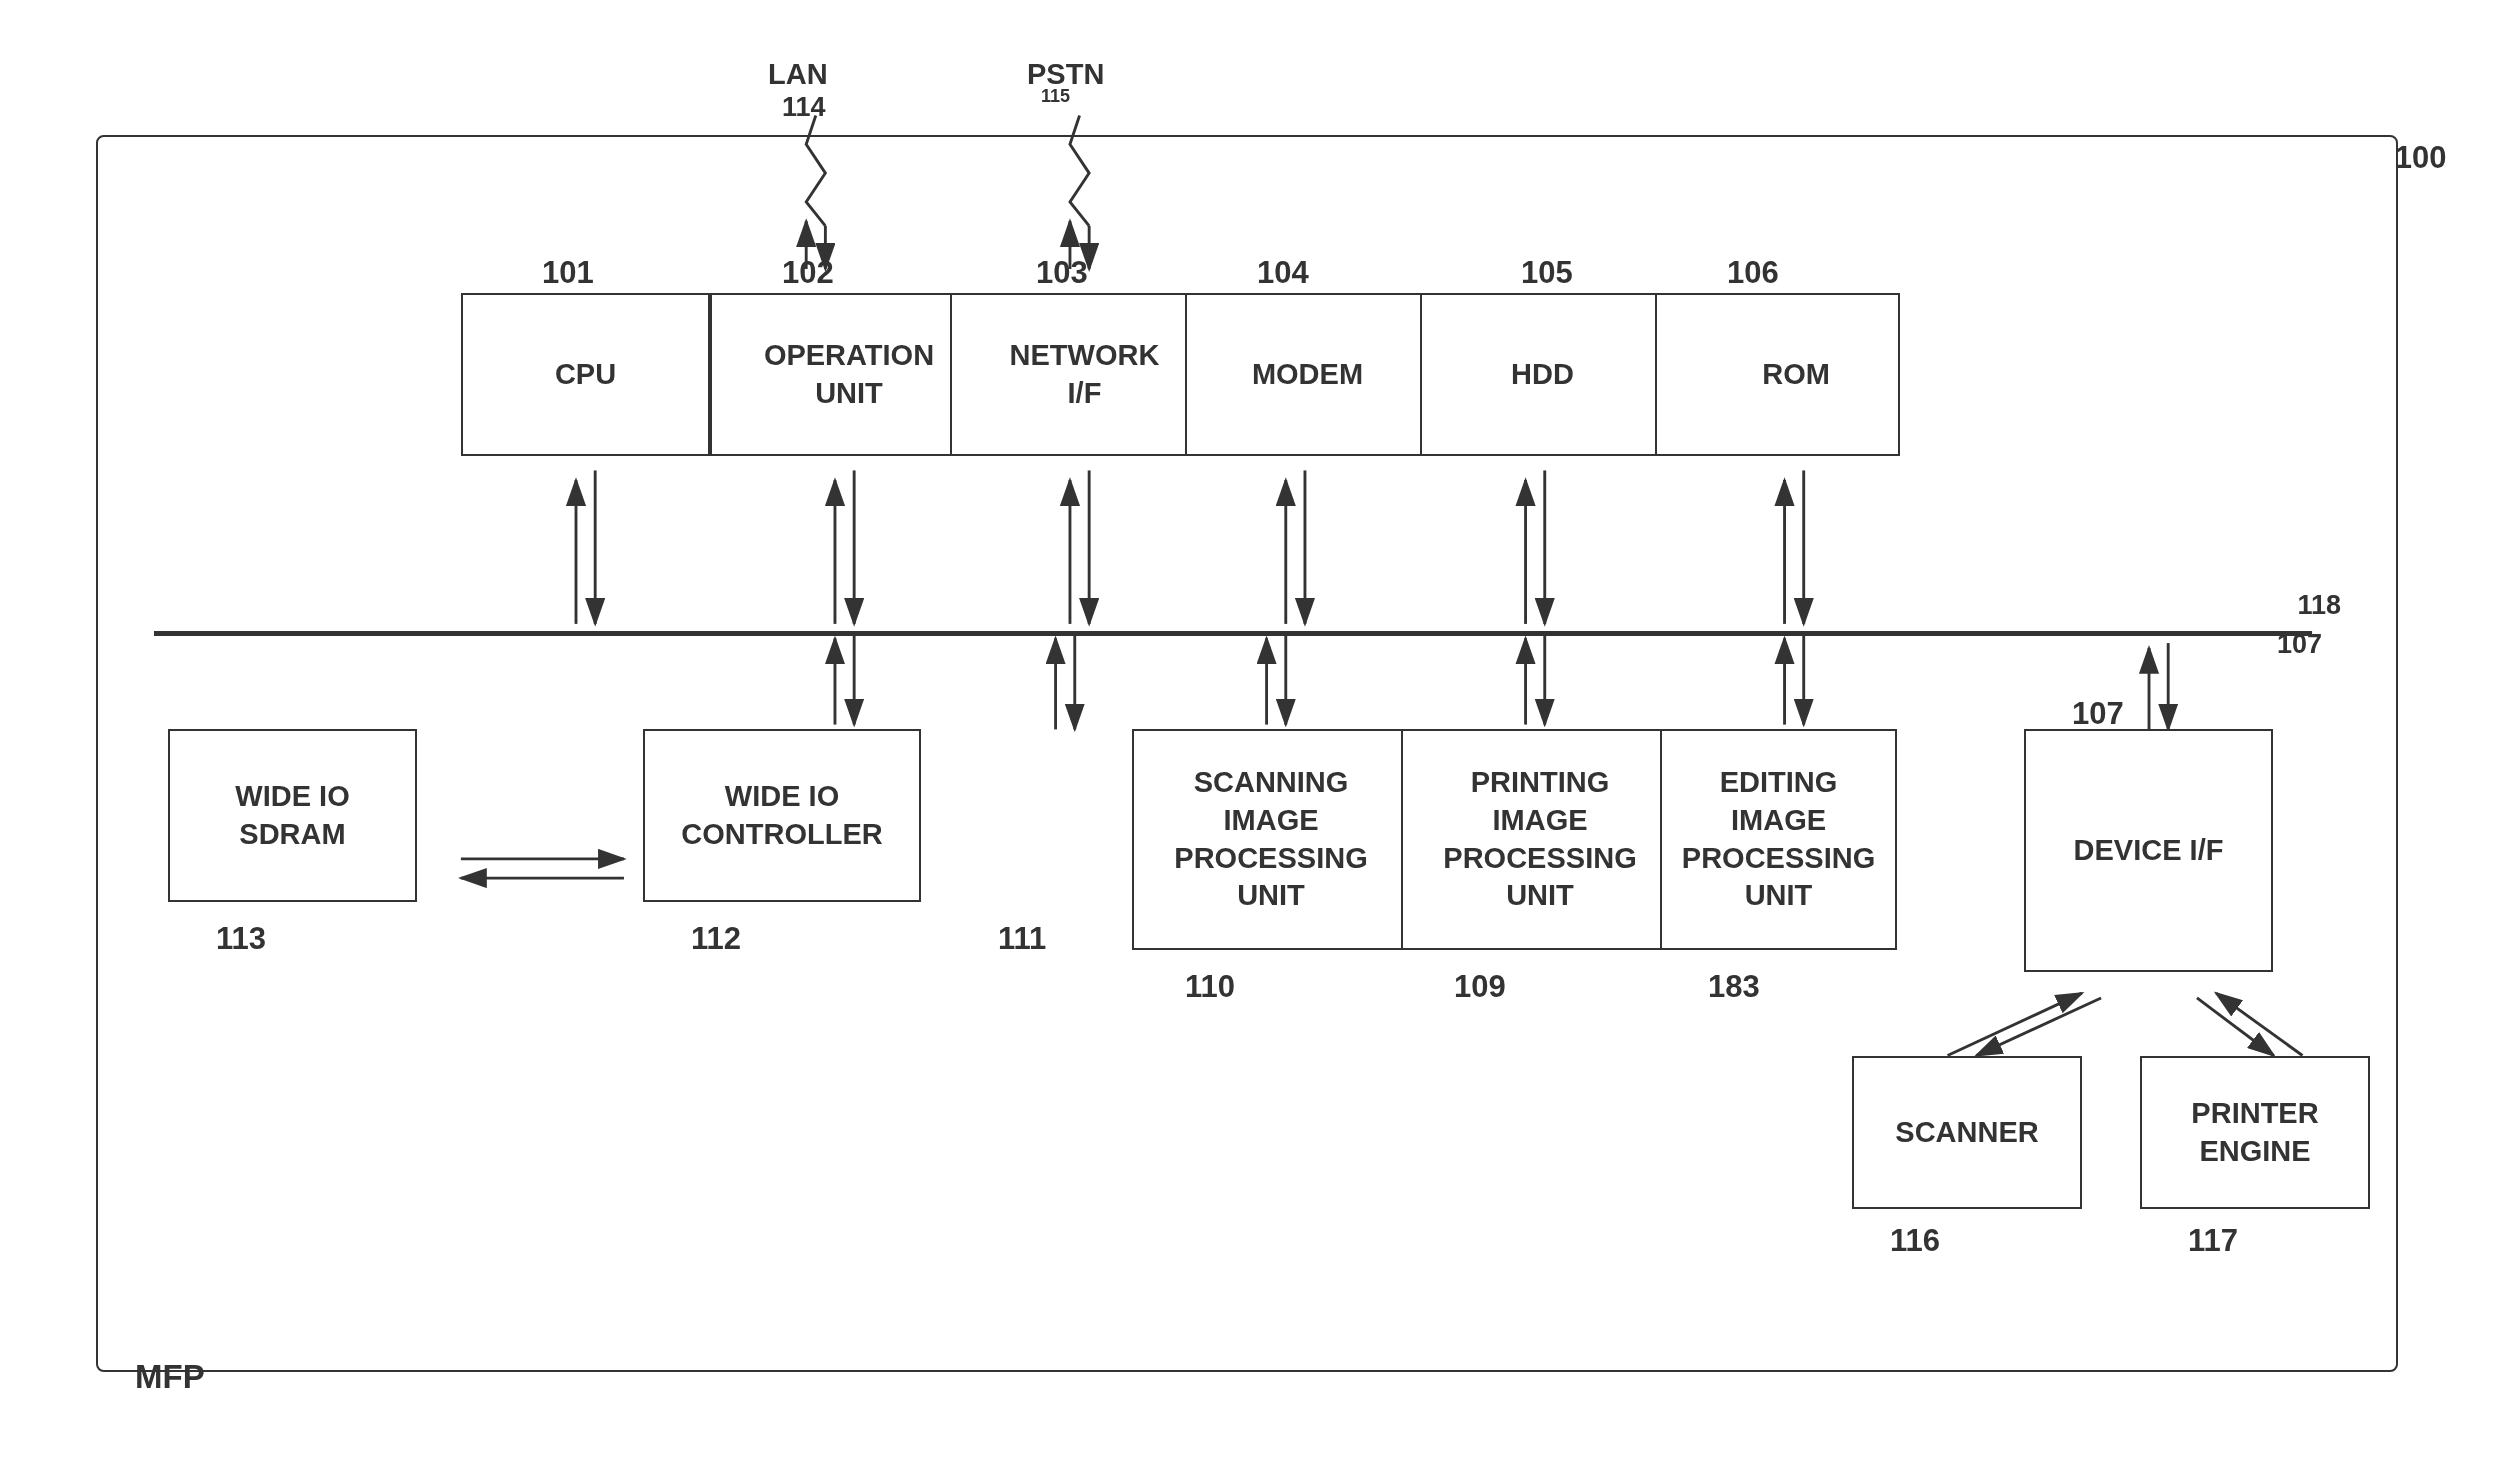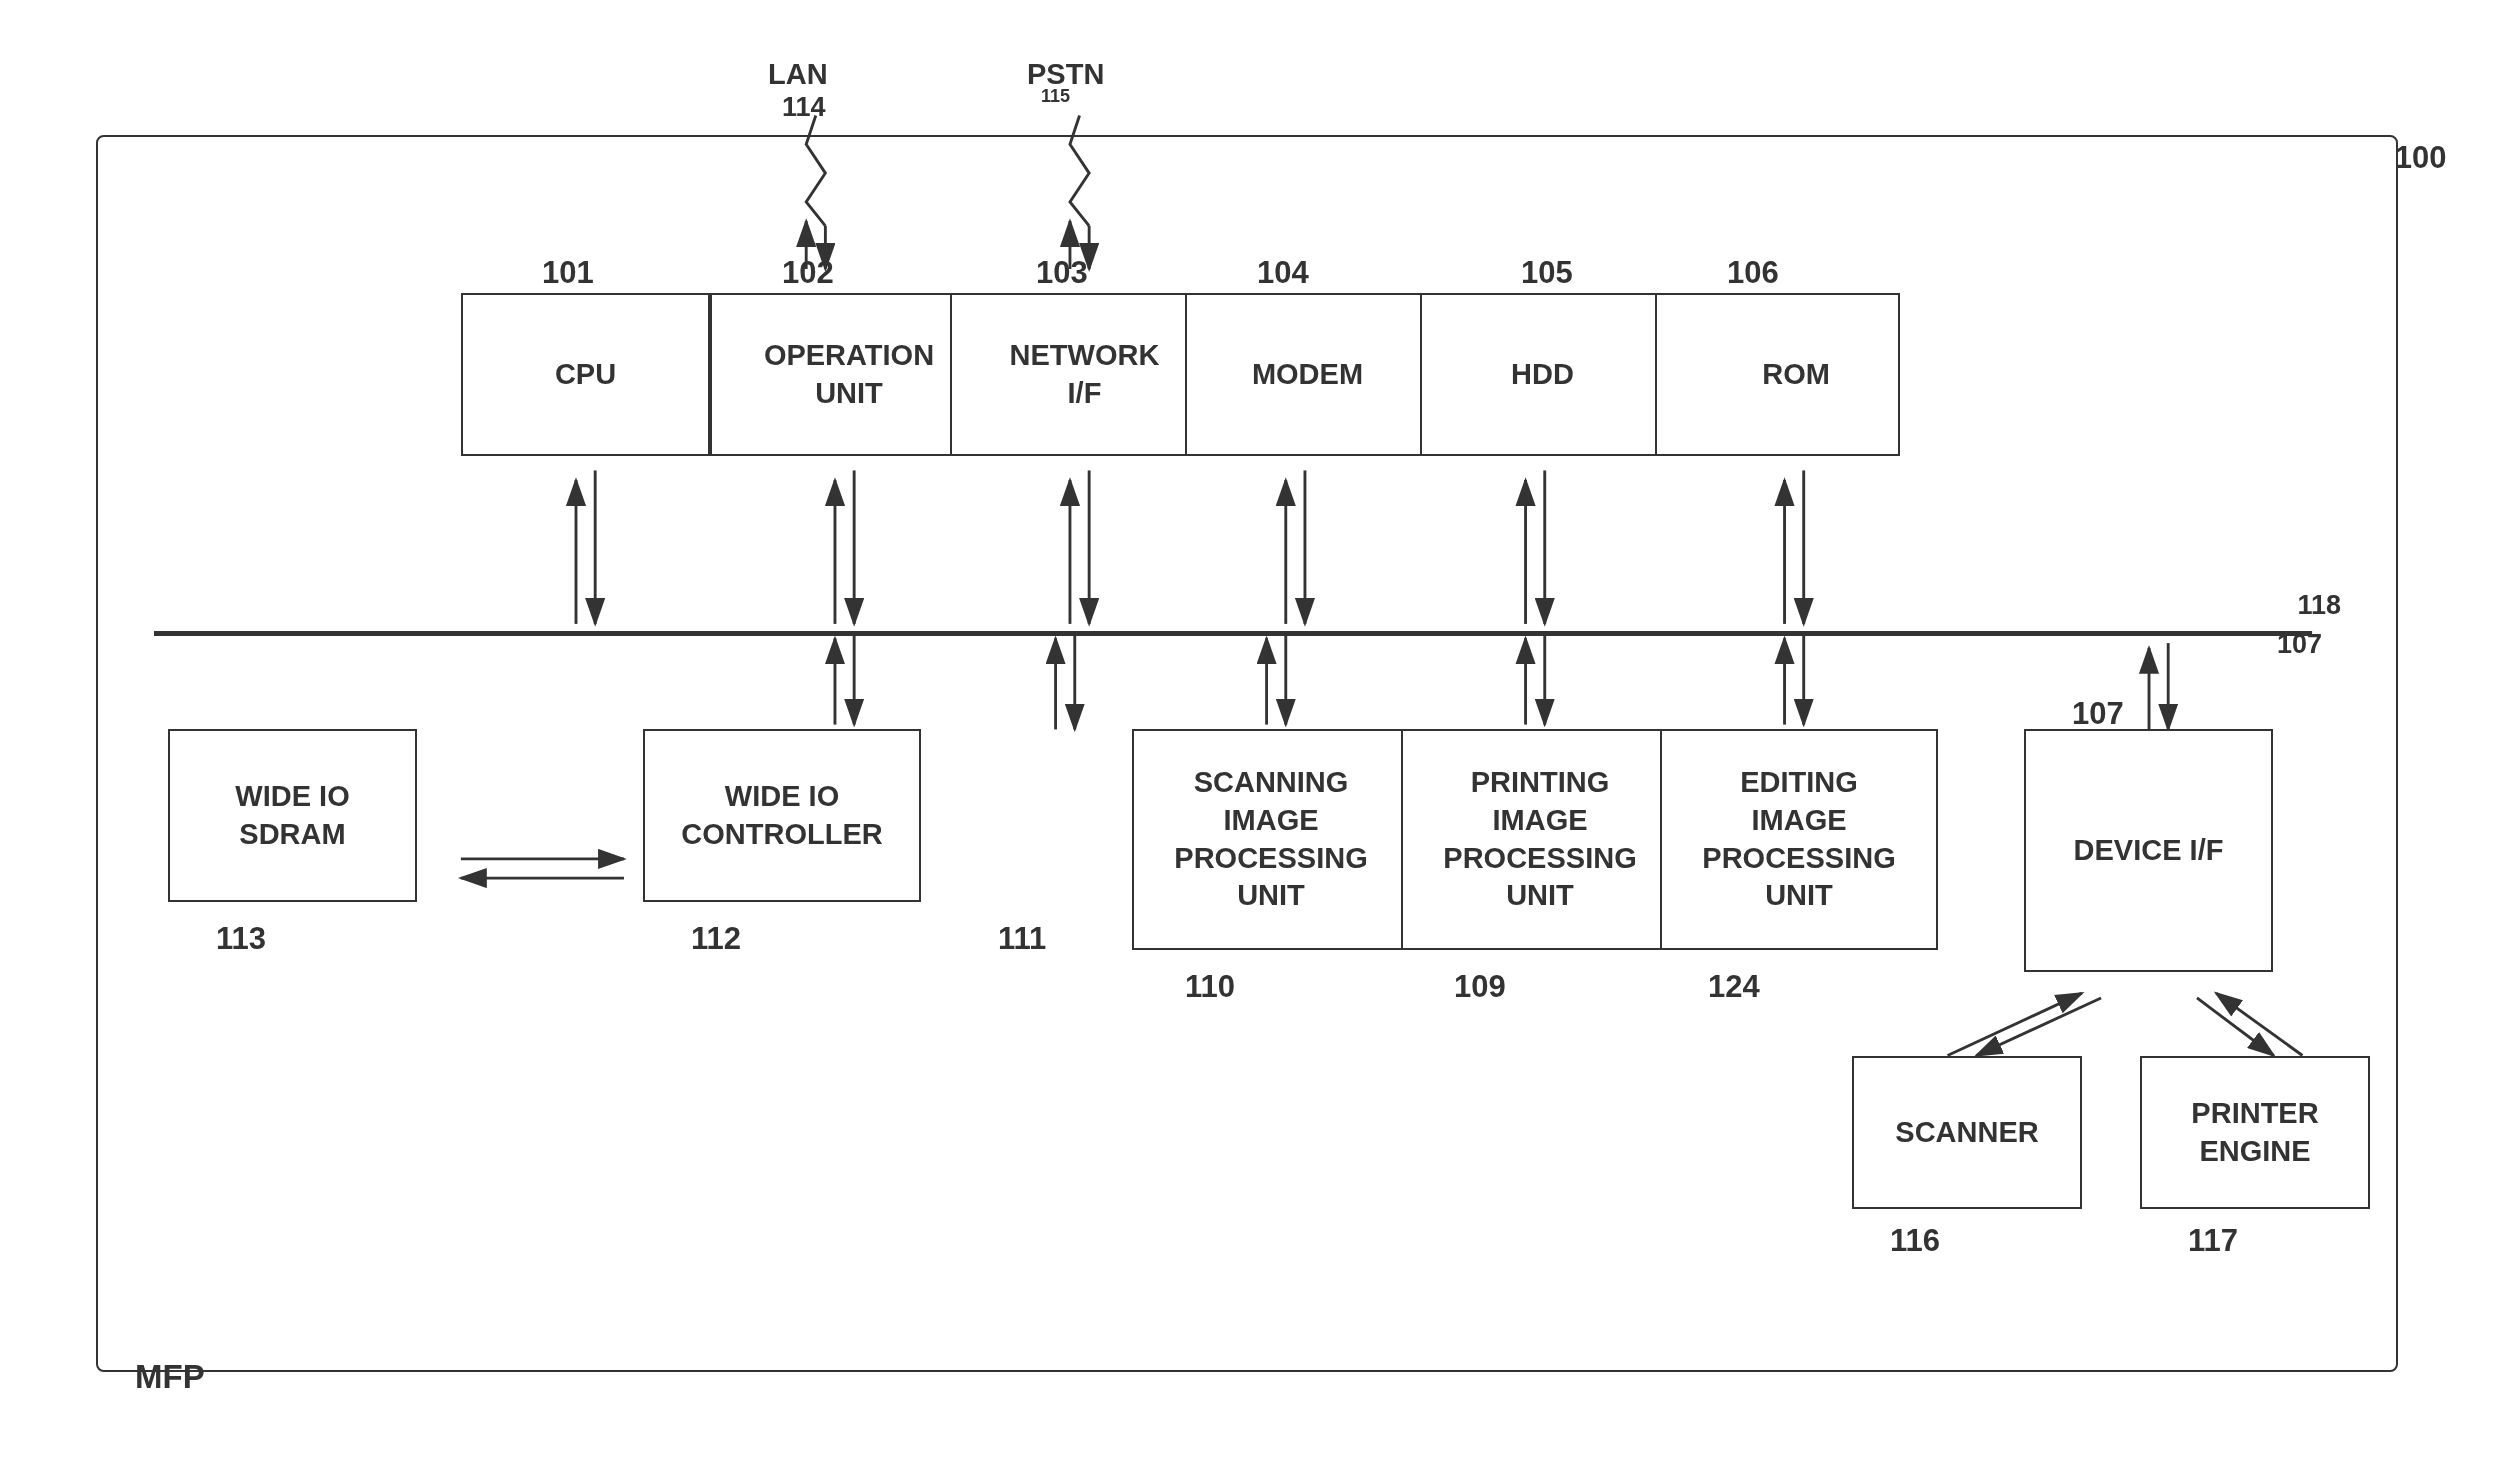--- a/index.html
+++ b/index.html
@@ -180,22 +180,22 @@
   <span class="ref-number" style="top:863px; left:633px;">112</span>
 
   <span class="ref-number" style="top:863px; left:940px;">111</span>
 
   <div class="comp-box" style="left:1074px; top:671px; width:278px; height:221px;">SCANNING<br>IMAGE<br>PROCESSING<br>UNIT</div>
   <span class="ref-number" style="top:911px; left:1127px;">110</span>
 
   <div class="comp-box" style="left:1343px; top:671px; width:278px; height:221px;">PRINTING<br>IMAGE<br>PROCESSING<br>UNIT</div>
   <span class="ref-number" style="top:911px; left:1396px;">109</span>
 
-  <div class="comp-box" style="left:1602px; top:671px; width:278px; height:221px;">EDITING<br>IMAGE<br>PROCESSING<br>UNIT</div>
-  <span class="ref-number" style="top:911px; left:1650px;">124</span>
+  <div class="comp-box" style="left:1602px; top:671px; width:237px; height:221px;">EDITING<br>IMAGE<br>PROCESSING<br>UNIT</div>
+  <span class="ref-number" style="top:911px; left:1650px;">183</span>
 
   <div class="comp-box" style="left:1966px; top:671px; width:249px; height:243px;">DEVICE I/F</div>
   <span class="ref-number" style="top:638px; left:2014px;">107</span>
 
   <div class="comp-box" style="left:1794px; top:998px; width:230px; height:153px;">SCANNER</div>
   <span class="ref-number" style="top:1165px; left:1832px;">116</span>
 
   <div class="comp-box" style="left:2082px; top:998px; width:230px; height:153px;">PRINTER<br>ENGINE</div>
   <span class="ref-number" style="top:1165px; left:2130px;">117</span>
 

